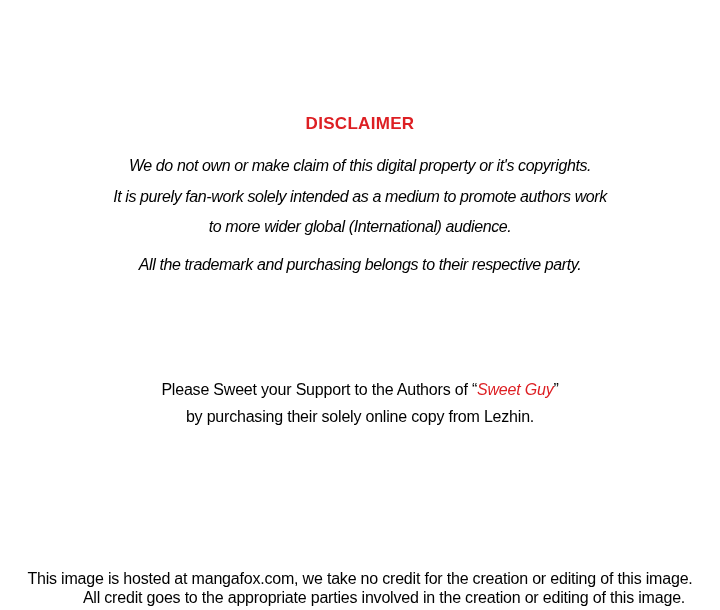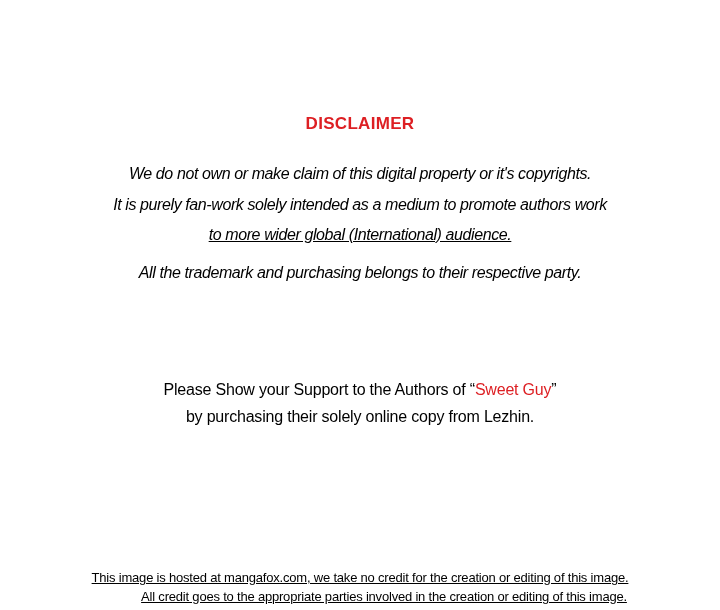--- a/index.html
+++ b/index.html
@@ -32,59 +32,58 @@
     top: 114px;
     font-size: 17px;
     font-weight: bold;
     color: var(--accent-red);
     letter-spacing: 0.3px;
   }
   .para {
     font-size: 16px;
     font-style: italic;
     letter-spacing: -0.4px;
-    margin-top: 8px;
   }
   .p1l1 { top: 157px; }
   .p1l2 { top: 188px; }
-  .p1l3 { top: 218px; text-decoration: underline; }
+  .p1l3 { top: 218px; }
   .p2   { top: 256px; }
   .support {
     font-size: 16px;
     letter-spacing: -0.2px;
   }
   .s1 { top: 381px; }
   .s2 { top: 408px; }
   .series-title {
     color: var(--accent-red);
+    font-style: italic;
   }
   .footer {
-    font-size: 13px;
+    font-size: 16px;
     letter-spacing: -0.2px;
-    text-decoration: underline;
   }
   .f1 { top: 570px; }
   .f2 { top: 589px; margin-left: 48px; }
 </style>
 </head>
 <body>
 
 <div class="canvas">
 
   <div class="line title">DISCLAIMER</div>
 
   <div class="line para p1l1">We do not own or make claim of this digital property or it's copyrights.</div>
 
   <div class="line para p1l2">It is purely fan-work solely intended as a medium to promote authors work</div>
 
   <div class="line para p1l3">to more wider global (International) audience.</div>
 
   <div class="line para p2">All the trademark and purchasing belongs to their respective party.</div>
 
-  <div class="line support s1"><span>Please Show your Support to the Authors of “</span><span class="series-title">Sweet Guy</span><span>”</span></div>
+  <div class="line support s1"><span>Please Sweet your Support to the Authors of “</span><span class="series-title">Sweet Guy</span><span>”</span></div>
 
   <div class="line support s2">by purchasing their solely online copy from Lezhin.</div>
 
   <div class="line footer f1">This image is hosted at mangafox.com, we take no credit for the creation or editing of this image.</div>
 
   <div class="line footer f2">All credit goes to the appropriate parties involved in the creation or editing of this image.</div>
 
 </div>
 
 </body></html>

